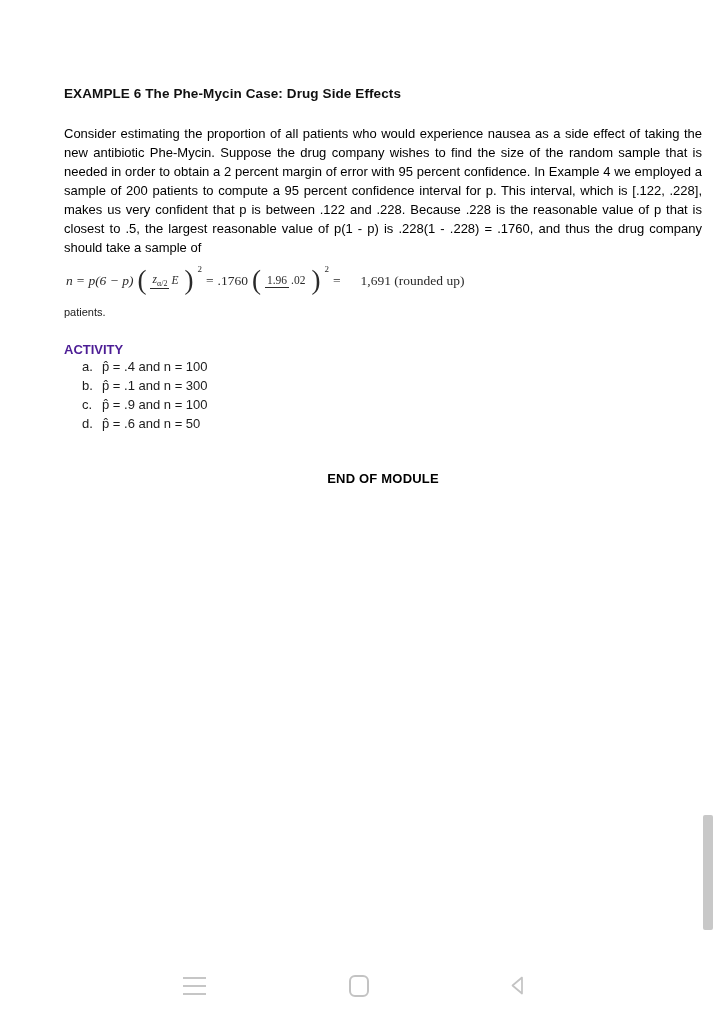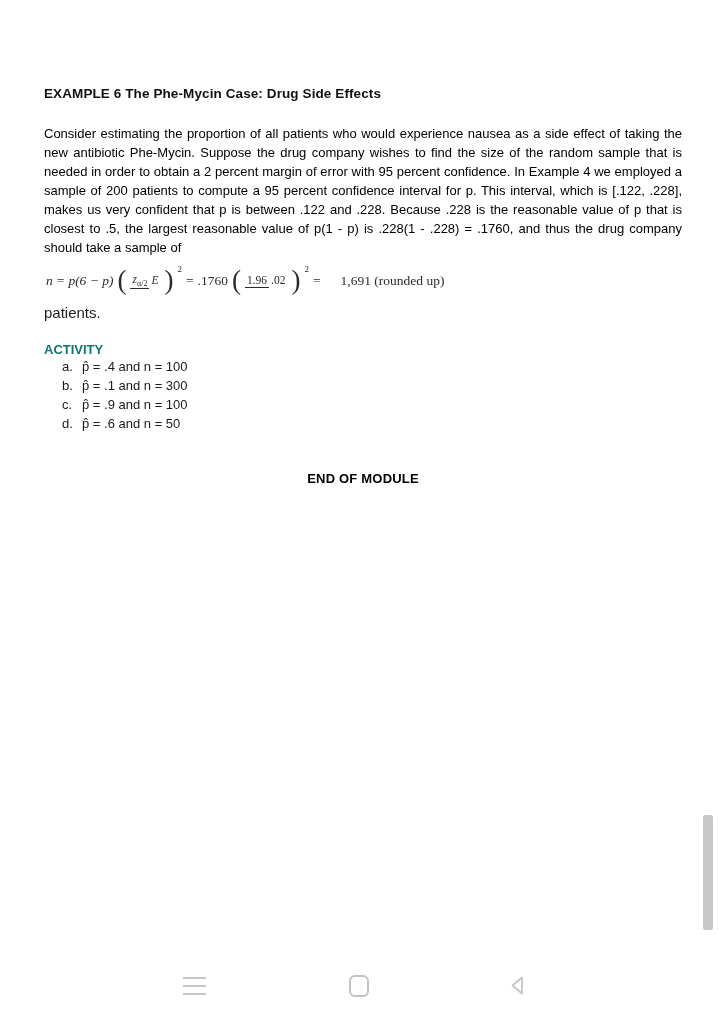--- a/index.html
+++ b/index.html
@@ -1,21 +1,21 @@
 <!DOCTYPE html>
 <html><head>
 <meta charset="utf-8">
 <style>
   * { margin:0; padding:0; box-sizing:border-box; }
   html,body { width:719px; height:1012px; background:#ffffff; overflow:hidden; }
   body { font-family:"Liberation Sans", sans-serif; color:#1b1b1b; position:relative; }
 
   .screen { position:absolute; inset:0; background:#ffffff; }
 
-  .content { position:absolute; left:44px; top:86px; width:638px; }
+  .content { position:absolute; left:64px; top:86px; width:638px; }
 
   .doc-heading {
     font-size:13.5px; font-weight:bold; color:#111;
     margin-bottom:23px; letter-spacing:.1px;
   }
   .para {
     font-size:13px; line-height:19px; text-align:justify; color:#000000;
   }
   .para-gap { margin-top:20px; }
 
@@ -33,24 +33,24 @@
   .frac .num { border-bottom:1px solid #2a2a2a; padding:0 2px; }
   .frac .den { padding:0 2px; }
   .frac sub { font-size:8px; vertical-align:sub; }
   .bigparen {
     font-size:27px; font-weight:300; line-height:1;
     font-family:"Liberation Serif", serif; transform:translateY(-1px);
   }
   .fsup { font-size:9px; align-self:flex-start; transform:translateY(1px); }
   .fresult { margin-left:16px; }
 
-  .after-formula { font-size:15px; line-height:19px; }
+  .after-formula { font-size:11px; line-height:19px; }
 
   .activity-heading {
-    font-size:13px; font-weight:bold; color:#0f766e; margin-top:20px;
+    font-size:13px; font-weight:bold; color:#4c1d95; margin-top:20px;
   }
   .activity-intro { font-size:13px; line-height:19px; text-align:justify; }
   .activity-list { margin-top:0; }
   .activity-item { display:flex; font-size:13px; line-height:19px; padding-left:18px; }
   .item-letter { width:20px; flex:0 0 20px; }
 
   .end-marker {
     margin-top:38px; text-align:center; font-size:13px; font-weight:bold;
     color:#000000; letter-spacing:.2px;
   }

